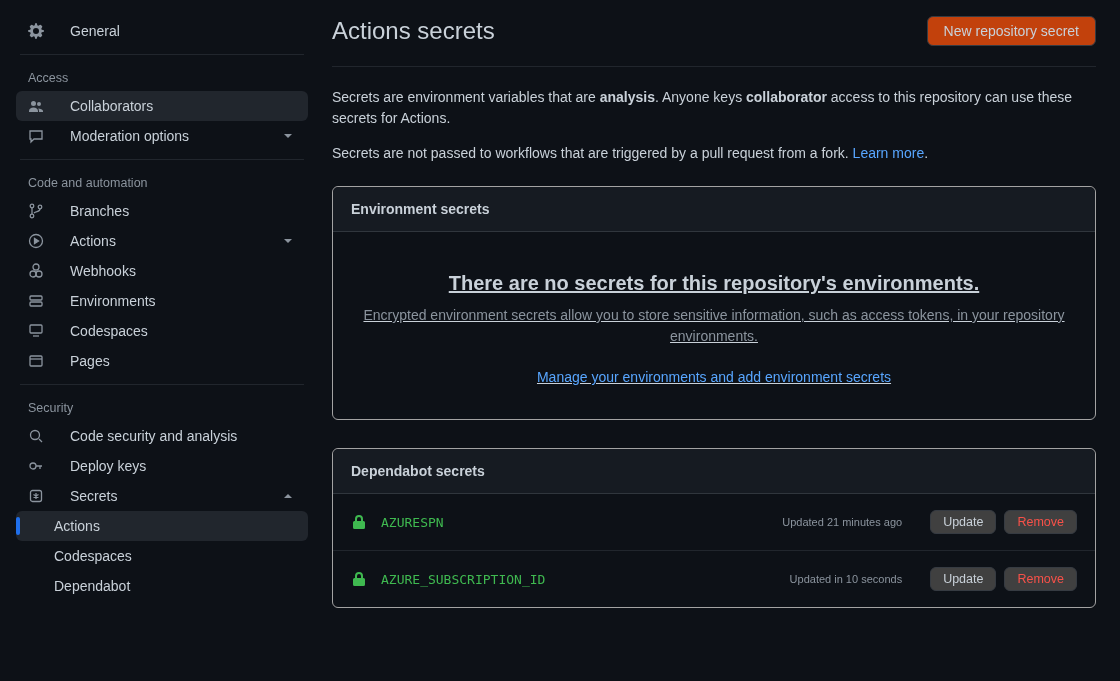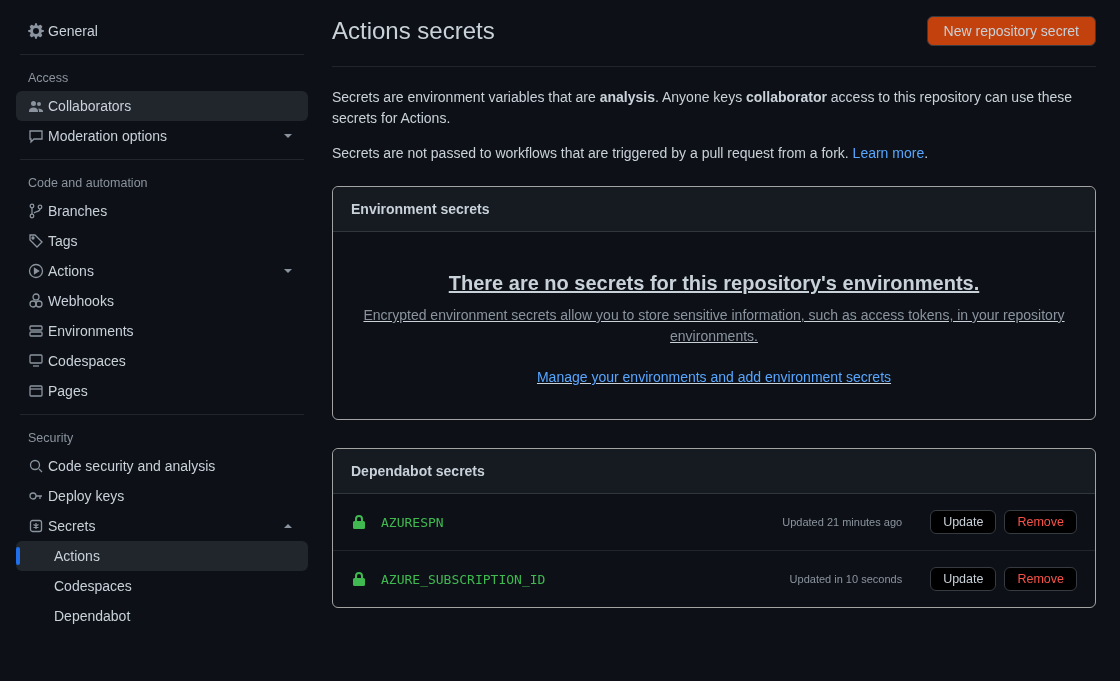--- a/index.html
+++ b/index.html
@@ -30,21 +30,21 @@
     padding: 8px 12px 6px 12px;
     font-weight: 400;
   }
   .nav-item {
     display: flex;
     align-items: center;
     padding: 7px 12px;
     border-radius: 6px;
     color: #c9d1d9;
     cursor: pointer;
-    gap: 4px;
+    gap: 26px;
     font-size: 14px;
     position: relative;
   }
   .nav-item.selected { background: #21262d; }
   .nav-sub-item {
     padding: 7px 12px 7px 38px;
     border-radius: 6px;
     color: #c9d1d9;
     cursor: pointer;
     font-size: 14px;
@@ -91,21 +91,21 @@
     display:flex; align-items:center; padding:16px 18px; border-top:1px solid #21262d;
   }
   .panel-header + .secret-row { border-top:none; }
   .lock-icon { width:16px; height:16px; margin-right:14px; color:#3fb950; display:flex; }
   .secret-name {
     font-family: ui-monospace, SFMono-Regular, Menlo, monospace;
     color:#3fb950; flex:1; font-size:13px;
   }
   .secret-meta { color:#8b949e; margin-right:20px; font-size:11px; }
   .btn-sm {
-    background:#000000; border:1px solid #363b42; color:#c9d1d9;
+    background:#404040; border:1px solid #363b42; color:#c9d1d9;
     padding:4px 12px; border-radius:6px; font-size:12.5px; font-weight:500; cursor:pointer; margin-left:8px;
   }
   .btn-sm.danger { color:#f85149; }
   svg { display:block; }
 </style>
 </head>
 <body>
 
 <div class="sidebar">
 
@@ -154,29 +154,20 @@
             <circle cx="4" cy="13" r="1.8"></circle>
             <circle cx="12" cy="4" r="1.8"></circle>
             <path d="M4 5v6M12 6c0 3-4 2-6 4"></path>
           </svg>
       </span>
       <span>Branches</span>
     </div>
     <div class="nav-item">
       <span class="nav-icon">
         <svg viewBox="0 0 16 16" width="16" height="16" fill="none" stroke="currentColor" stroke-width="1.3">
-            <path d="M2 2h5l7 7-5 5-7-7V2z"></path>
-            <circle cx="5" cy="5" r="1" fill="currentColor"></circle>
-          </svg>
-      </span>
-      <span>Tags</span>
-    </div>
-    <div class="nav-item">
-      <span class="nav-icon">
-        <svg viewBox="0 0 16 16" width="16" height="16" fill="none" stroke="currentColor" stroke-width="1.3">
             <circle cx="8" cy="8" r="6.5"></circle>
             <path d="M6.5 5.5v5l4-2.5z" fill="currentColor"></path>
           </svg>
       </span>
       <span>Actions</span>
       <span class="chevron">
         <svg viewBox="0 0 16 16" width="16" height="16" fill="currentColor">
             <path d="M4 6l4 4 4-4z"></path>
           </svg>
       </span>

